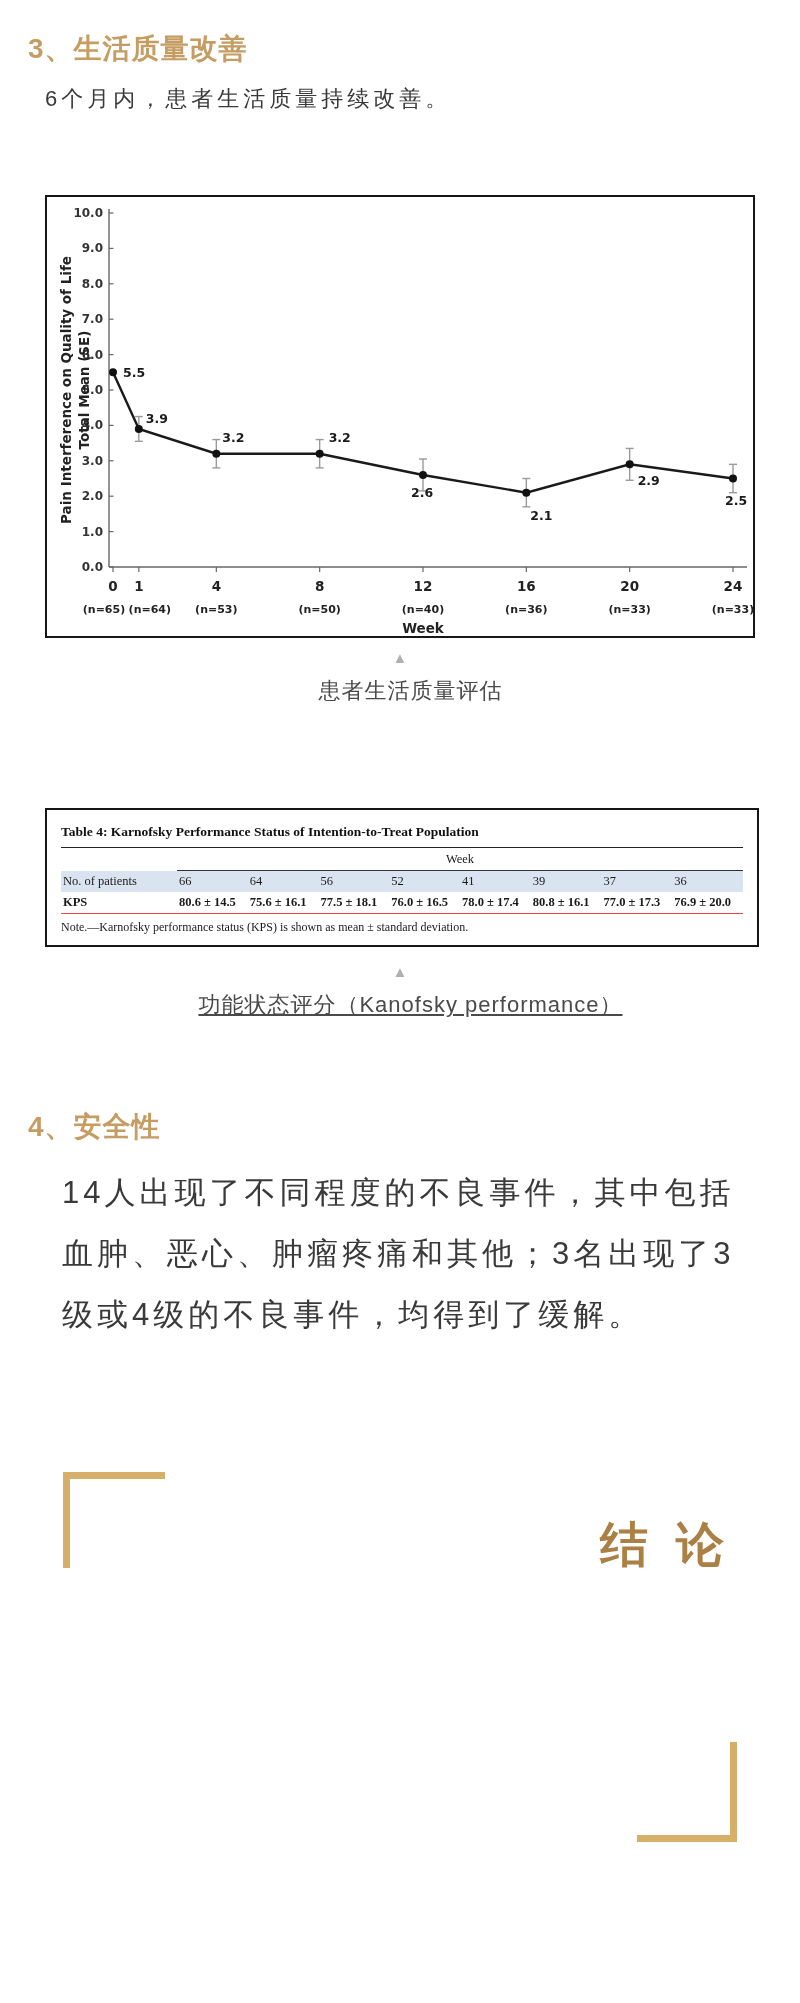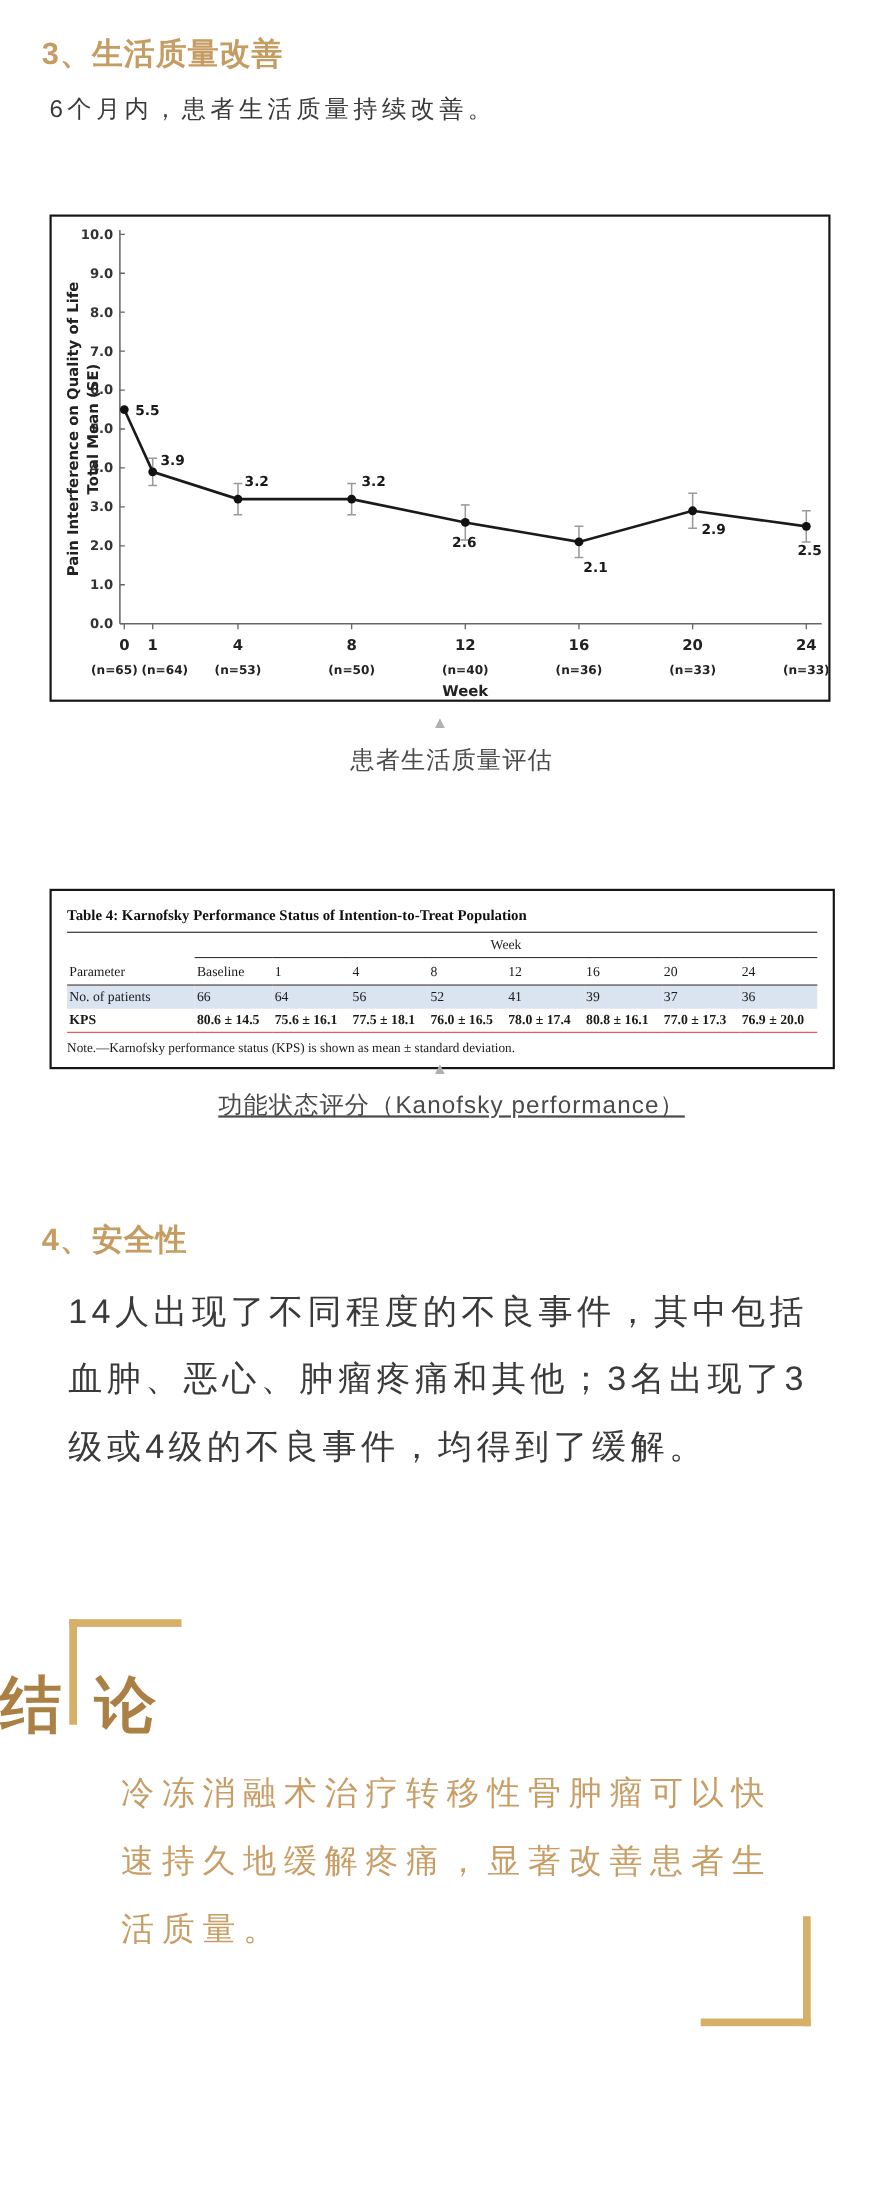--- a/index.html
+++ b/index.html
@@ -3,21 +3,21 @@
 <meta charset="utf-8">
 <style>
   :root{
     --gold:#C59D63; --gold-deep:#AB8045; --gold-light:#D6B068; --gold-text:#C89E66;
     --ink:#3a3a3a; --cap:#4a4a4a; --tri:#b0b0b0; --hl:#DAE3F0; --figline:#161616;
   }
   html,body{margin:0;padding:0;background:#fff;}
   body{width:800px;font-family:"Liberation Sans","DejaVu Sans",sans-serif;}
   .page{position:relative;width:800px;height:2003px;background:#fff;overflow:hidden;}
 
-  .sec-heading{position:absolute;left:38px;font-size:28px;font-weight:bold;color:var(--gold);letter-spacing:1px;}
+  .sec-heading{position:absolute;left:28px;font-size:28px;font-weight:bold;color:var(--gold);letter-spacing:1px;}
   .body-text{position:absolute;left:45px;font-size:22px;color:var(--ink);letter-spacing:4px;}
 
   .chart-box{position:absolute;left:45px;top:195px;width:710px;height:443px;border:2px solid var(--figline);box-sizing:border-box;background:#fff;}
   .chart-box svg{display:block;}
   .ax{stroke:#666;stroke-width:1.4;}
   .tick{stroke:#666;stroke-width:1.2;}
   .ylab{font:700 12px "DejaVu Sans",sans-serif;fill:#333;}
   .ylab2{font:700 13.5px "DejaVu Sans",sans-serif;fill:#222;}
   .xlab{font:700 13.5px "DejaVu Sans",sans-serif;fill:#222;}
   .nlab{font:700 11px "DejaVu Sans",sans-serif;fill:#222;}
@@ -39,21 +39,21 @@
   .ktable td:first-child{width:112px;}
   .weekcell{text-align:center !important;border-bottom:1px solid #333;padding:4px 0 3px !important;}
   .hdr td{border-bottom:1px solid #333;padding:5px 2px 4px;}
   tr.hl td{background:var(--hl);}
   tr.last td{border-bottom:1px solid #ef4444;font-weight:bold;}
   .table-note{font:12px "Liberation Serif",serif;color:#1a1a1a;padding:6px 0 2px;}
 
   .para-lines{position:absolute;left:62px;}
   .para-lines .tline{font-size:31px;color:var(--ink);letter-spacing:4px;line-height:61px;white-space:nowrap;}
 
-  .conclusion-title{position:absolute;left:0;width:732px;text-align:left;font-family:"Liberation Serif","DejaVu Serif",serif;font-weight:bold;font-size:56px;color:var(--gold-deep);letter-spacing:8px;}
+  .conclusion-title{position:absolute;left:0;width:732px;text-align:right;font-family:"Liberation Serif","DejaVu Serif",serif;font-weight:bold;font-size:48px;color:var(--gold-deep);letter-spacing:8px;}
   .conclusion-lines{position:absolute;left:110px;}
   .conclusion-lines .tline{font-size:30px;color:var(--gold-text);letter-spacing:7px;line-height:62px;white-space:nowrap;}
   .bracket-tl{position:absolute;left:63px;top:1472px;width:102px;height:96px;border-left:7px solid var(--gold-light);border-top:7px solid var(--gold-light);box-sizing:border-box;}
   .bracket-br{position:absolute;left:637px;top:1742px;width:100px;height:100px;border-right:7px solid var(--gold-light);border-bottom:7px solid var(--gold-light);box-sizing:border-box;}
 </style>
 </head>
 <body>
 
 <div class="page">
 
@@ -164,31 +164,20 @@
   <div class="table-box">
     <div class="table-title">Table 4: Karnofsky Performance Status of Intention-to-Treat Population</div>
     <hr class="trule">
     <div id="table-mount">
         <table class="ktable">
           <tbody>
             <tr>
               <td></td>
               <td colspan="8" class="weekcell">Week</td>
             </tr>
-            <tr class="hdr">
-              <td>Parameter</td>
-              <td>Baseline</td>
-              <td>1</td>
-              <td>4</td>
-              <td>8</td>
-              <td>12</td>
-              <td>16</td>
-              <td>20</td>
-              <td>24</td>
-            </tr>
             <tr class="hl">
               <td>No. of patients</td>
               <td>66</td>
               <td>64</td>
               <td>56</td>
               <td>52</td>
               <td>41</td>
               <td>39</td>
               <td>37</td>
               <td>36</td>
@@ -217,20 +206,15 @@
 
   <div class="sec-heading" style="top:1108px;text-align:center;">4、安全性</div>
   <div class="para-lines" style="top:1162px;">
       <div class="tline">14人出现了不同程度的不良事件，其中包括</div>
       <div class="tline">血肿、恶心、肿瘤疼痛和其他；3名出现了3</div>
       <div class="tline">级或4级的不良事件，均得到了缓解。</div>
     </div>
 
   <div class="bracket-tl"></div>
   <div class="conclusion-title" style="top:1513px;">结 论</div>
-  <div class="conclusion-lines" style="top:1600px;">
-      <div class="tline">冷冻消融术治疗转移性骨肿瘤可以快</div>
-      <div class="tline">速持久地缓解疼痛，显著改善患者生</div>
-      <div class="tline">活质量。</div>
-    </div>
   <div class="bracket-br"></div>
 
 </div>
 
 </body></html>

